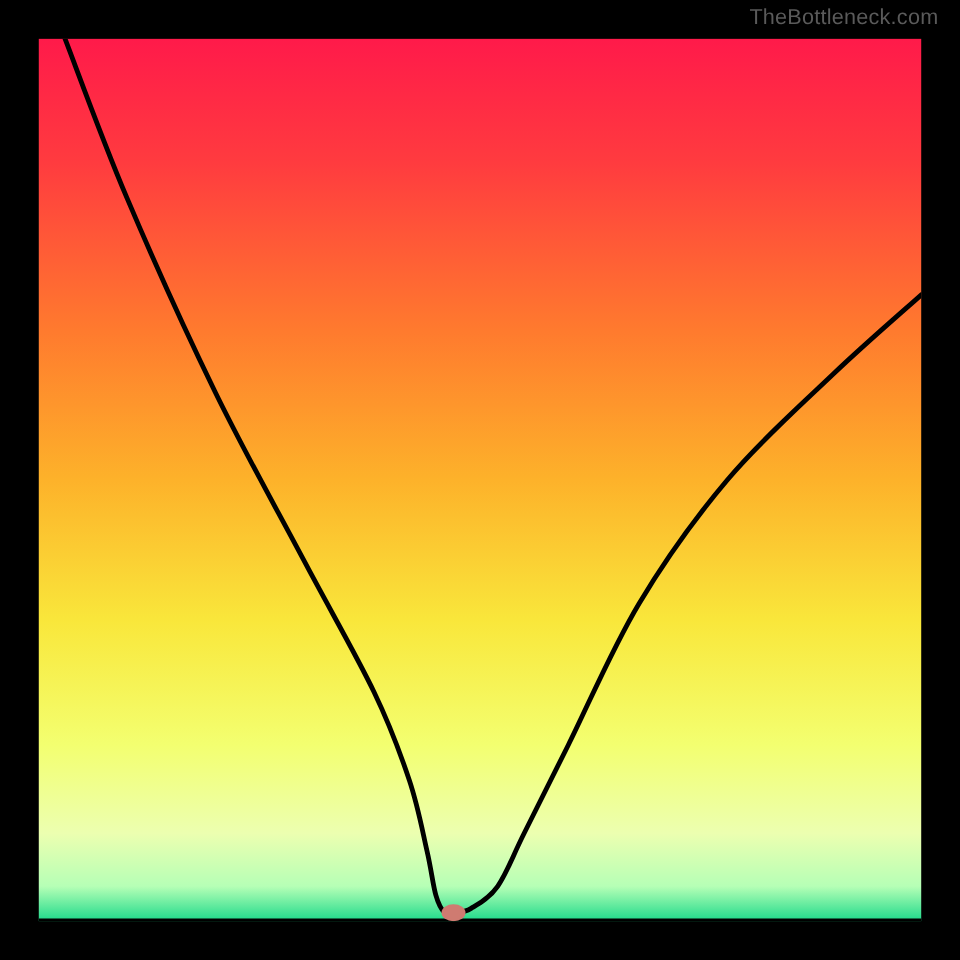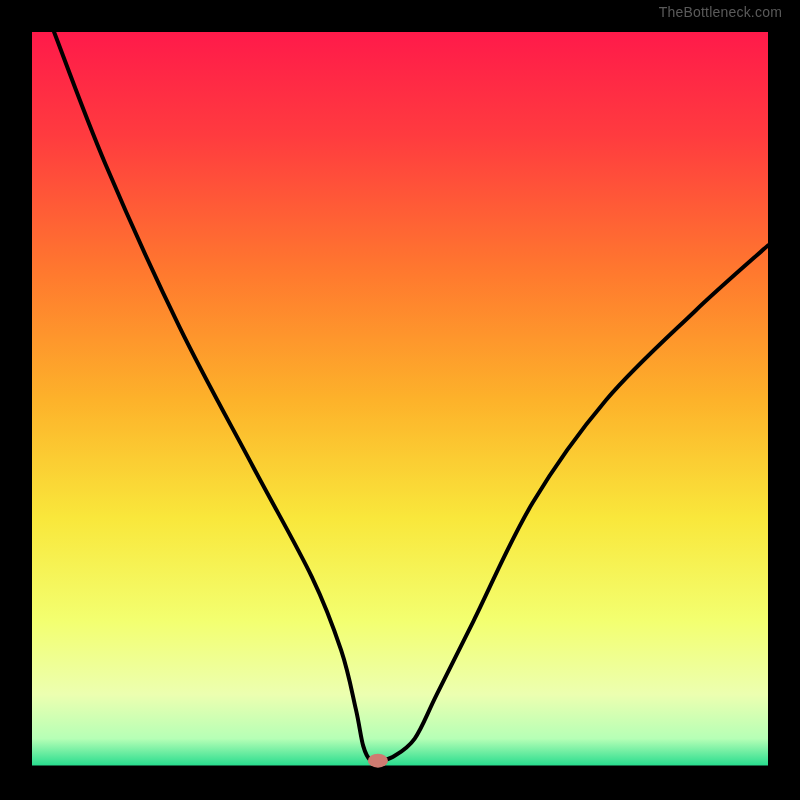--- a/index.html
+++ b/index.html
@@ -9,21 +9,21 @@
     height: 800px;
     background: #000;
     position: relative;
     font-family: Arial, Helvetica, sans-serif;
   }
   .watermark {
     position: absolute;
     top: 4px;
     right: 18px;
     color: #5a5a5a;
-    font-size: 14px;
+    font-size: 18px;
     font-weight: 500;
     letter-spacing: 0.2px;
     z-index: 10;
   }
   .plot-frame {
     position: absolute;
     top: 32px;
     left: 32px;
     width: 736px;
     height: 736px;

